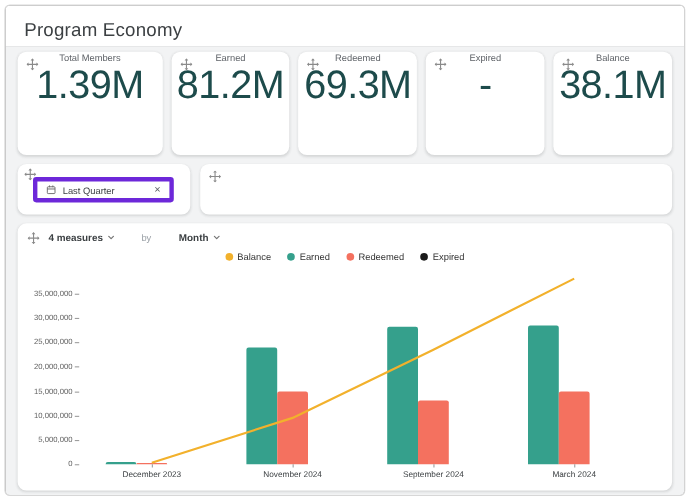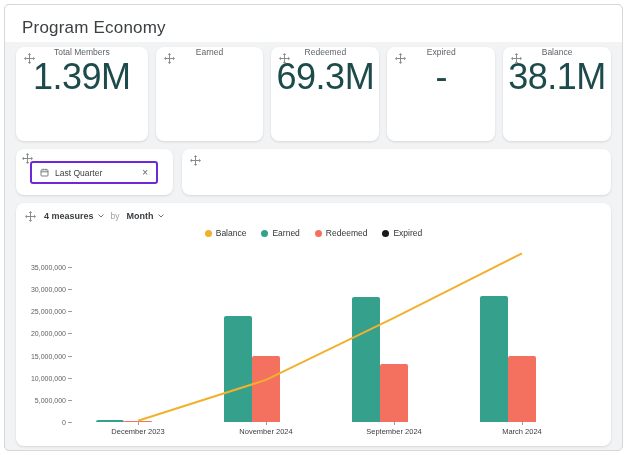--- a/index.html
+++ b/index.html
@@ -18,26 +18,26 @@
   .kpi-row { display:flex; gap:8px; height:94px; }
   .kpi-card { flex:1; text-align:center; }
   .kpi-card.wide { flex:1.22; }
   .kpi-label { font-size:8.5px; color:#5f6368; }
   .kpi-value { margin-top:1px; font-size:36px; line-height:38px; color:#1d4b4b; font-weight:500; letter-spacing:-.5px; }
 
   .filter-row { display:flex; gap:9px; height:46px; margin-top:8px; }
   .filter-card { width:157px; }
   .filter-empty { flex:1; }
   .chip { position:absolute; left:14px; top:12px; height:23px; min-width:128px; display:flex; align-items:center;
-          gap:6px; padding:0 8px; border:2px solid #6d28d9; border-radius:3px; background:#fff; cursor:pointer; }
+          gap:6px; padding:0 8px; border:4px solid #6d28d9; border-radius:3px; background:#fff; cursor:pointer; }
   .chip-label { font-size:8.5px; color:#3c4043; flex:1; }
   .chip-close { font-size:10px; color:#5f6368; line-height:10px; cursor:pointer; }
 
   .chart-card { margin-top:8px; height:243px; }
-  .chart-header { position:absolute; left:28px; top:8px; display:flex; align-items:center; gap:7px; }
+  .chart-header { position:absolute; left:28px; top:8px; display:flex; align-items:center; gap:25px; }
   .dd { display:flex; align-items:center; gap:4px; cursor:pointer; }
   .dd-label { font-size:9px; font-weight:bold; color:#3c4043; }
   .dd-by { font-size:8.5px; color:#9aa0a6; }
 
   .legend { position:absolute; top:25px; left:0; width:100%; display:flex; justify-content:center; gap:15px; }
   .legend-item { display:flex; align-items:center; gap:4px; cursor:pointer; }
   .legend-dot { width:7px; height:7px; border-radius:50%; }
   .legend-text { font-size:8.5px; color:#333; }
 
   .y-gutter { position:absolute; left:0; top:46px; width:56px; height:173px; }
@@ -86,20 +86,21 @@
         <div class="kpi-label">Total Members</div>
         <div class="kpi-value">1.39M</div>
       </div>
       <div class="card kpi-card">
         <span class="move">
             <svg width="11" height="11">
               <use href="#i-move"></use>
             </svg>
           </span>
         <div class="kpi-label">Earned</div>
+        <div class="kpi-value">81.2M</div>
       </div>
       <div class="card kpi-card">
         <span class="move">
             <svg width="11" height="11">
               <use href="#i-move"></use>
             </svg>
           </span>
         <div class="kpi-label">Redeemed</div>
         <div class="kpi-value">69.3M</div>
       </div>

